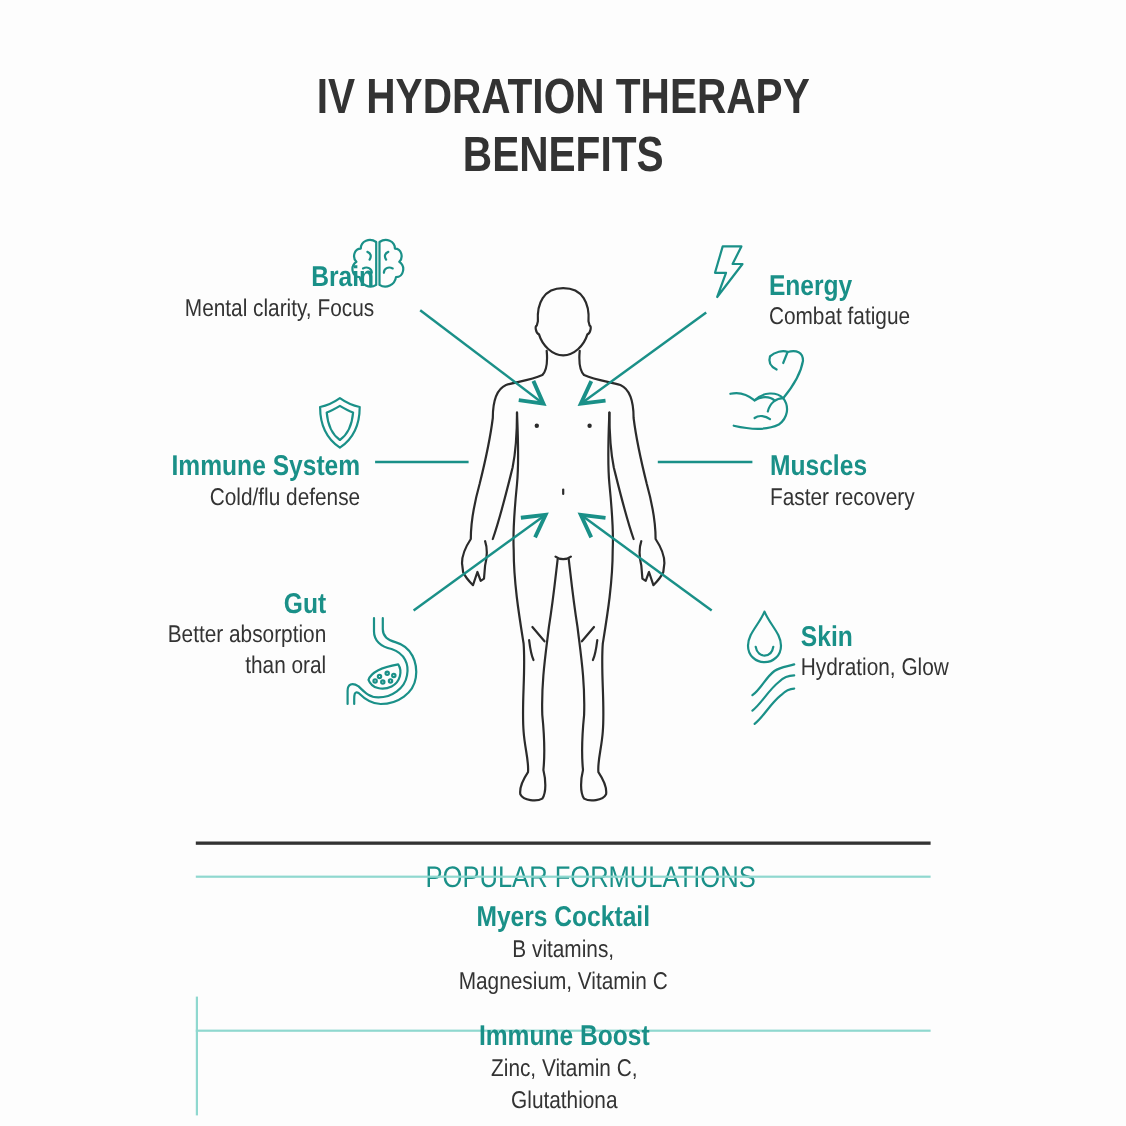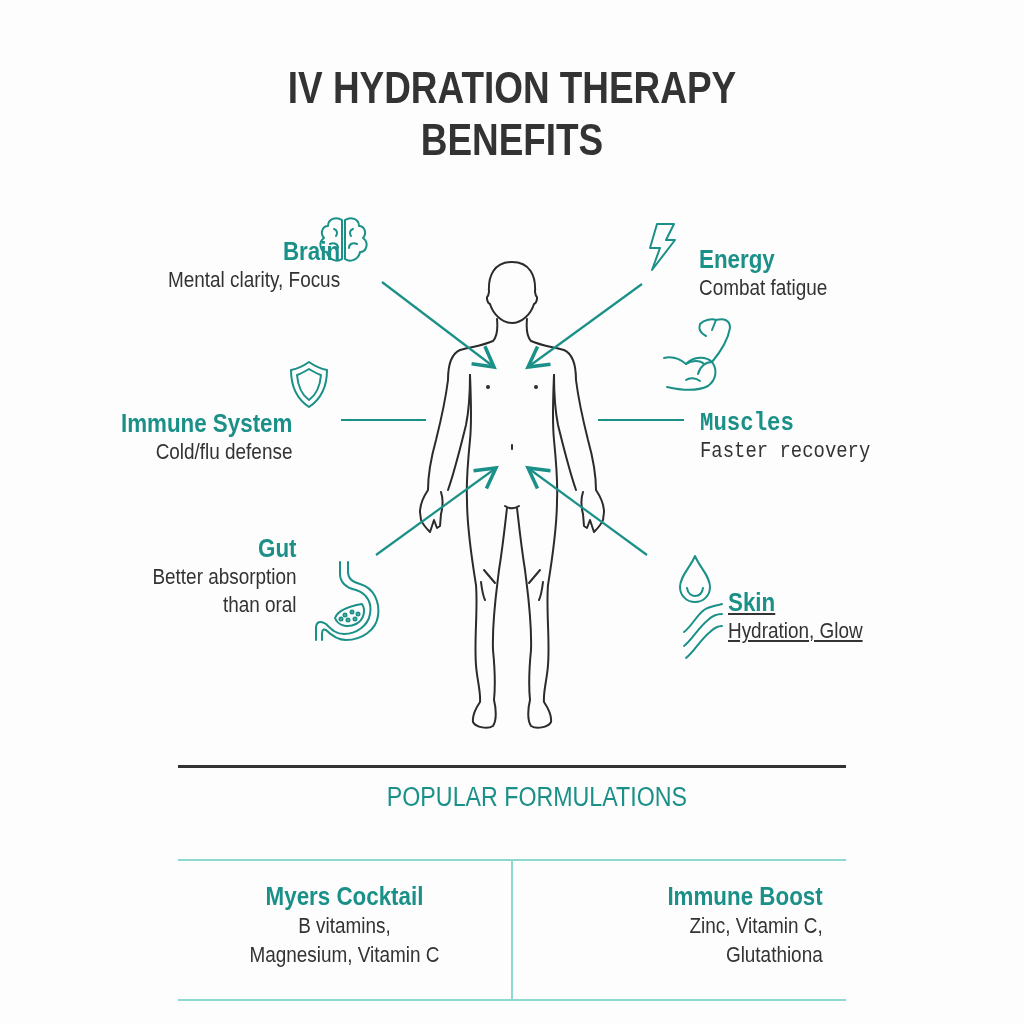--- a/index.html
+++ b/index.html
@@ -28,26 +28,27 @@
   .label.right .head, .label.right .sub { text-align: right; transform-origin: right center; }
   .label.left .head, .label.left .sub { text-align: left; transform-origin: left center; }
 
   .rule-top { position: absolute; left: 178px; top: 765px; width: 668px; height: 3px; background: #333333; }
   .form-title {
     position: absolute; left: 178px; width: 668px; top: 780px; text-align: center;
     color: #1a9088; font-size: 27px; line-height: 34px;
     transform: scaleX(0.86); transform-origin: 512px 0;
   }
   .form-table {
-    position: absolute; left: 178px; top: 859px; width: 668px; height: 138px;
+    position: absolute; left: 178px; top: 796px; width: 668px; height: 138px;
     border-top: 2px solid #8fd8cf; border-bottom: 2px solid #8fd8cf;
     display: flex;
+    flex-direction: column;
   }
   .form-col { flex: 1; text-align: center; padding-top: 20px; box-sizing: border-box; }
-  .form-col + .form-col { border-left: 2px solid #8fd8cf; text-align: right; }
+  .form-col + .form-col { border-left: 2px solid #8fd8cf; }
   .form-col .name {
     display: block; color: #1a9088; font-weight: bold; font-size: 26px; line-height: 30px;
     transform: scaleX(0.86);
   }
   .form-col .ing {
     display: block; color: #333333; font-size: 22px; line-height: 29px;
     transform: scaleX(0.86);
   }
 </style>
 </head>
@@ -153,37 +154,37 @@
 <div class="label right" style="right:684px; top:236px;">
   <span class="head">Brain</span>
   <span class="sub">Mental clarity, Focus</span>
 </div>
 
 <div class="label left" style="left:699px; top:244px;">
   <span class="head">Energy</span>
   <span class="sub">Combat fatigue</span>
 </div>
 
-<div class="label right" style="right:732px; top:408px;">
+<div class="label right" style="right:697px; top:408px;">
   <span class="head">Immune System</span>
   <span class="sub">Cold/flu defense</span>
 </div>
 
-<div class="label left" style="left:700px; top:408px;font-family:Liberation Mono, monospace;">
+<div class="label left" style="left:700px; top:408px;">
   <span class="head">Muscles</span>
   <span class="sub">Faster recovery</span>
 </div>
 
 <div class="label right" style="right:727px; top:533px;">
   <span class="head">Gut</span>
   <span class="sub">Better absorption</span>
   <span class="sub">than oral</span>
 </div>
 
-<div class="label left" style="left:728px; top:587px;text-decoration:underline;">
+<div class="label left" style="left:728px; top:563px;">
   <span class="head">Skin</span>
   <span class="sub">Hydration, Glow</span>
 </div>
 
 <div class="rule-top"></div>
 <div class="form-title">POPULAR FORMULATIONS</div>
 
 <div class="form-table">
   <div class="form-col">
     <span class="name">Myers Cocktail</span>

